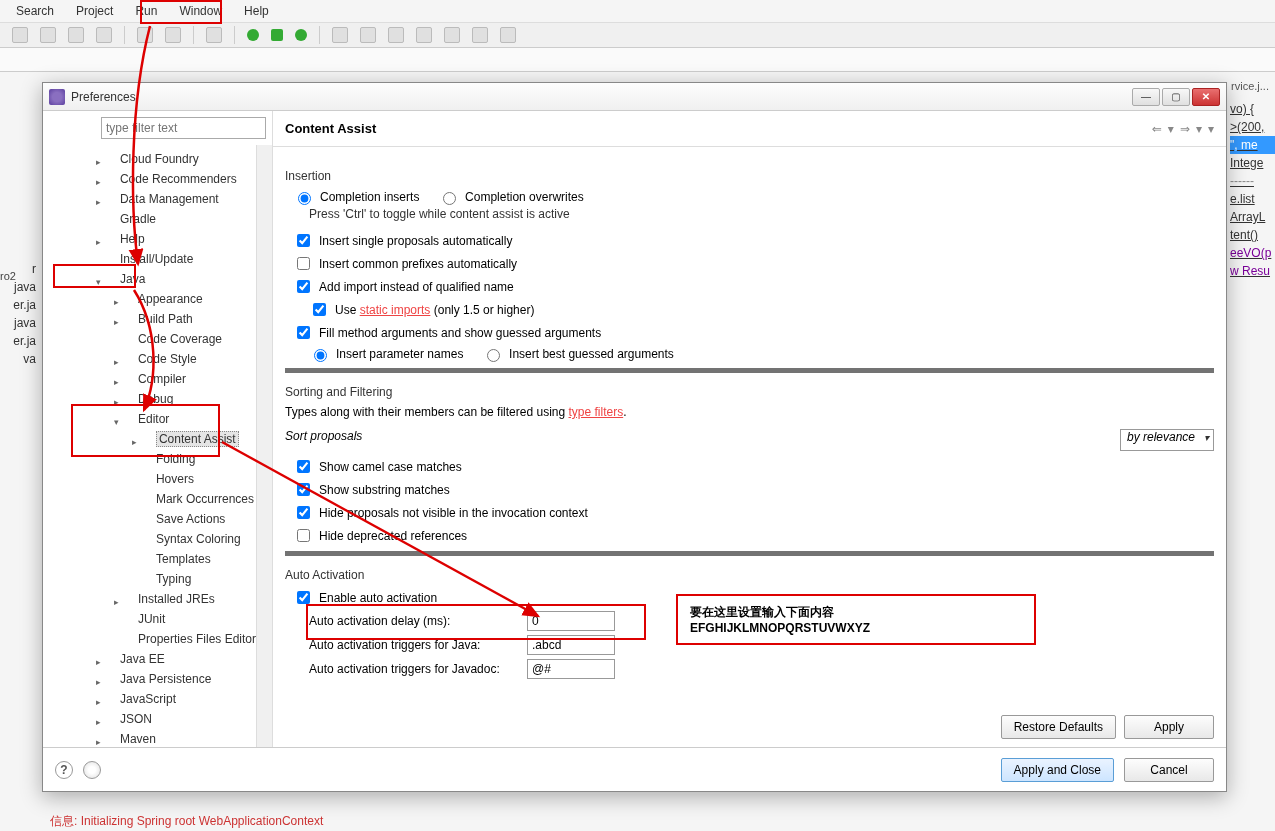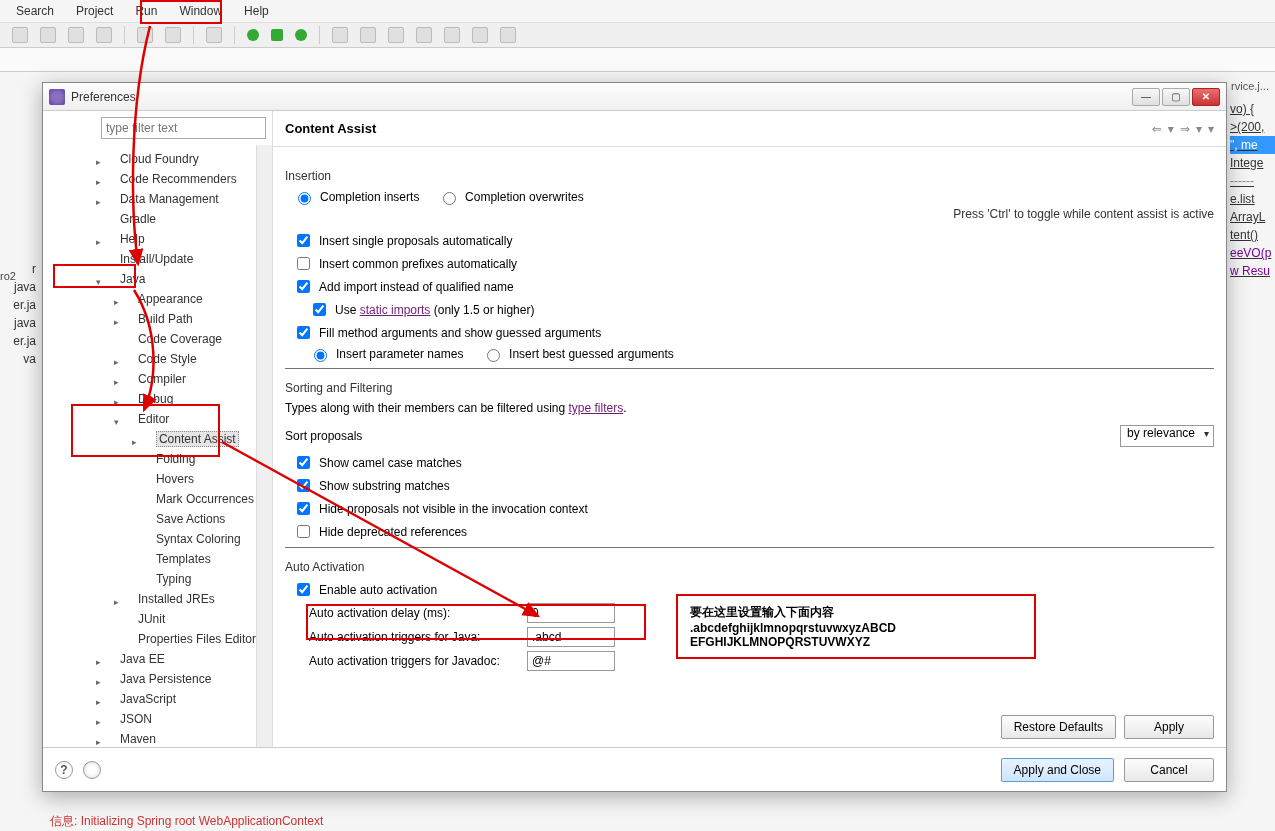--- a/index.html
+++ b/index.html
@@ -52,30 +52,30 @@
 .left-scroll { width: 16px; background: #f0f0f0; border-left: 1px solid #ddd; }
 
 .dlg-right { flex: 1; display: flex; flex-direction: column; }
 .right-head { display: flex; align-items: center; padding: 10px 12px; border-bottom: 1px solid #ddd; }
 .right-title { font-weight: bold; font-size: 13px; flex: 1; }
 .nav-arrows { font-size: 13px; color: #888; display: flex; gap: 6px; align-items: center; }
 .nav-arrows span { cursor: default; }
 .right-content { flex: 1; overflow: auto; padding: 6px 12px 12px 12px; }
 
 .section-title { color: #333; padding: 6px 0 4px 0; }
-.section { border-top: 1px solid #737373; padding-top: 6px; margin-top: 4px; }
+.section { border-top: 5px solid #737373; padding-top: 6px; margin-top: 4px; }
 .section:first-child { border-top: none; }
 .radio-row, .check-row, .field-row { display: flex; align-items: center; gap: 6px; padding: 2px 0 2px 8px; }
 .indent { padding-left: 24px; }
 input[type=text].tf { width: 88px; height: 20px; border: 1px solid #999; padding: 0 4px; font-size: 12px; background: #fff; }
 .field-row .lbltxt { width: 212px; }
-.link { color: #701a75; text-decoration: underline; cursor: pointer; }
+.link { color: #ef4444; text-decoration: underline; cursor: pointer; }
 .sort-combo { height: 22px; border: 1px solid #999; background: #fff; padding: 0 18px 0 6px; position: relative; }
 .sort-combo::after { content: "▾"; position: absolute; right: 4px; top: 2px; font-size: 10px; color: #333; }
-.sort-wrap { display: flex; justify-content: space-between; align-items: center; padding: 4px 0 4px 0; }
+.sort-wrap { display: flex; justify-content: space-between; align-items: flex-start; padding: 4px 0 4px 0; font-style: italic; }
 
 .right-btns { display: flex; justify-content: flex-end; gap: 8px; padding: 8px 12px; }
 .btn { height: 24px; min-width: 90px; background: linear-gradient(#fdfdfd,#e8e8e8); border: 1px solid #999; border-radius: 2px; padding: 0 12px; cursor: default; }
 
 .dlg-footer { height: 44px; border-top: 1px solid #ccc; display: flex; align-items: center; padding: 0 12px; gap: 10px; }
 .help-ico { width: 18px; height: 18px; border: 1px solid #999; border-radius: 50%; display: flex; align-items: center; justify-content: center; color: #555; font-weight: bold; }
 .rec-ico { width: 18px; height: 18px; border: 1px solid #999; border-radius: 50%; background: radial-gradient(circle,#fff 30%,#ddd 100%); }
 .dlg-footer .spacer { flex: 1; }
 .btn.primary { background: linear-gradient(#eaf3ff,#cde5ff); border-color: #5a9ed6; margin-left: 17px; }
 
@@ -320,21 +320,21 @@
 
         <div class="section">
           <div class="section-title">Insertion</div>
           <div class="radio-row">
             <input type="radio" checked="" style="">
             <span>Completion inserts</span>
             &nbsp;&nbsp;
             <input type="radio" style="">
             <span>Completion overwrites</span>
           </div>
-          <div class="indent" style="color:#333;text-align:right;">Press 'Ctrl' to toggle while content assist is active</div>
+          <div class="indent" style="color:#333;">Press 'Ctrl' to toggle while content assist is active</div>
           <div style="height:8px;"></div>
           <div class="check-row">
               <input type="checkbox" checked="" style="">
               <span>Insert single proposals automatically</span>
             </div>
           <div class="check-row">
               <input type="checkbox" style="">
               <span>Insert common prefixes automatically</span>
             </div>
           <div class="check-row">
@@ -421,21 +421,20 @@
     <button class="btn">Cancel</button>
   </div>
 </div>
 
 <div class="redbox" style="left:140px; top:0px; width:82px; height:24px;"></div>
 <div class="redbox" style="left:53px; top:264px; width:83px; height:24px;"></div>
 <div class="redbox" style="left:71px; top:404px; width:149px; height:53px;"></div>
 <div class="redbox" style="left:306px; top:604px; width:340px; height:36px;"></div>
 <div class="red-callout" style="left:676px; top:594px; width:360px;">
   <div class="hint">要在这里设置输入下面内容</div>
-  <div>.abcdefghijklmnopqrstuvwxyzABCD</div>
   <div>EFGHIJKLMNOPQRSTUVWXYZ</div>
 </div>
 
 <svg class="arrow-svg" style="left:120px; top:24px; width:40px; height:250px;">
   <defs>
       <marker id="ah1" markerWidth="8" markerHeight="8" refX="6" refY="3" orient="auto">
         <path d="M0,0 L7,3 L0,6 Z" fill="#d00"></path>
       </marker>
     </defs>
   <path d="M30,2 C10,80 10,180 18,240" stroke="#d00" stroke-width="2.5" fill="none" marker-end="url(#ah1)"></path>

